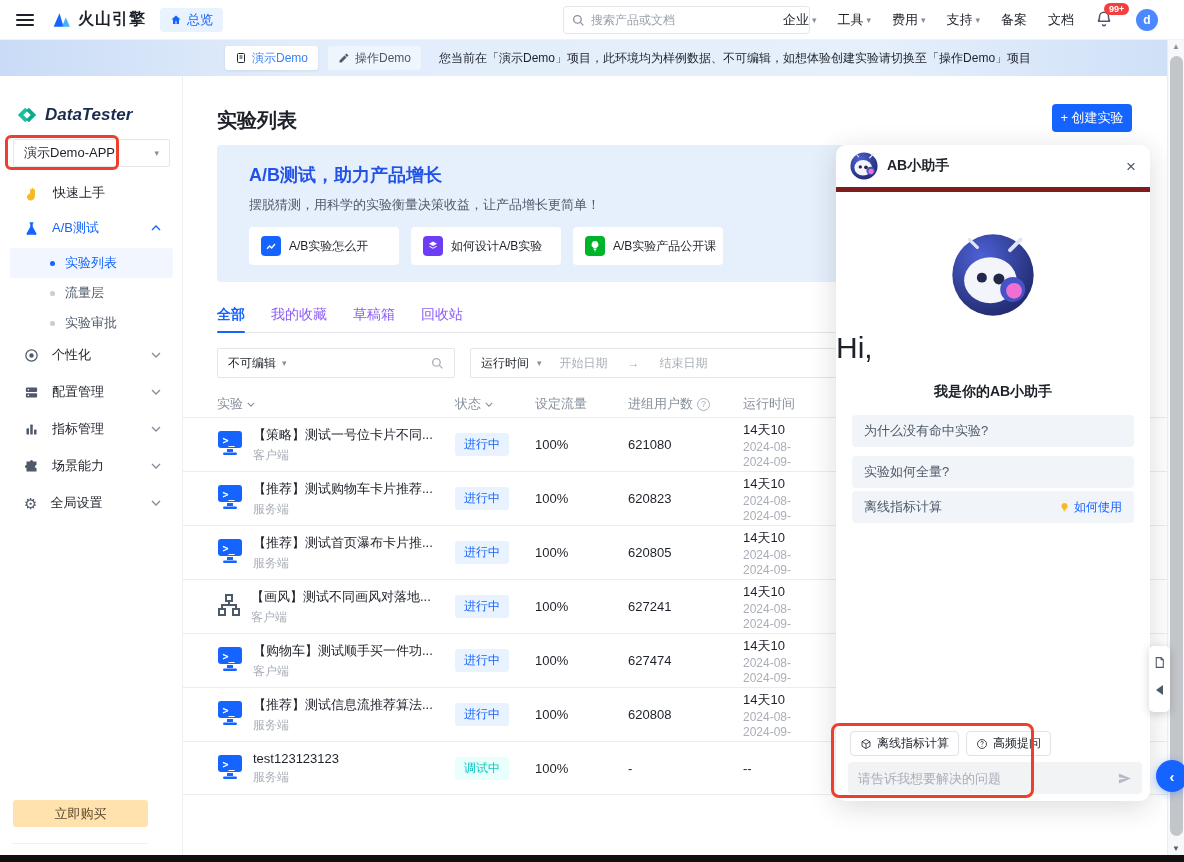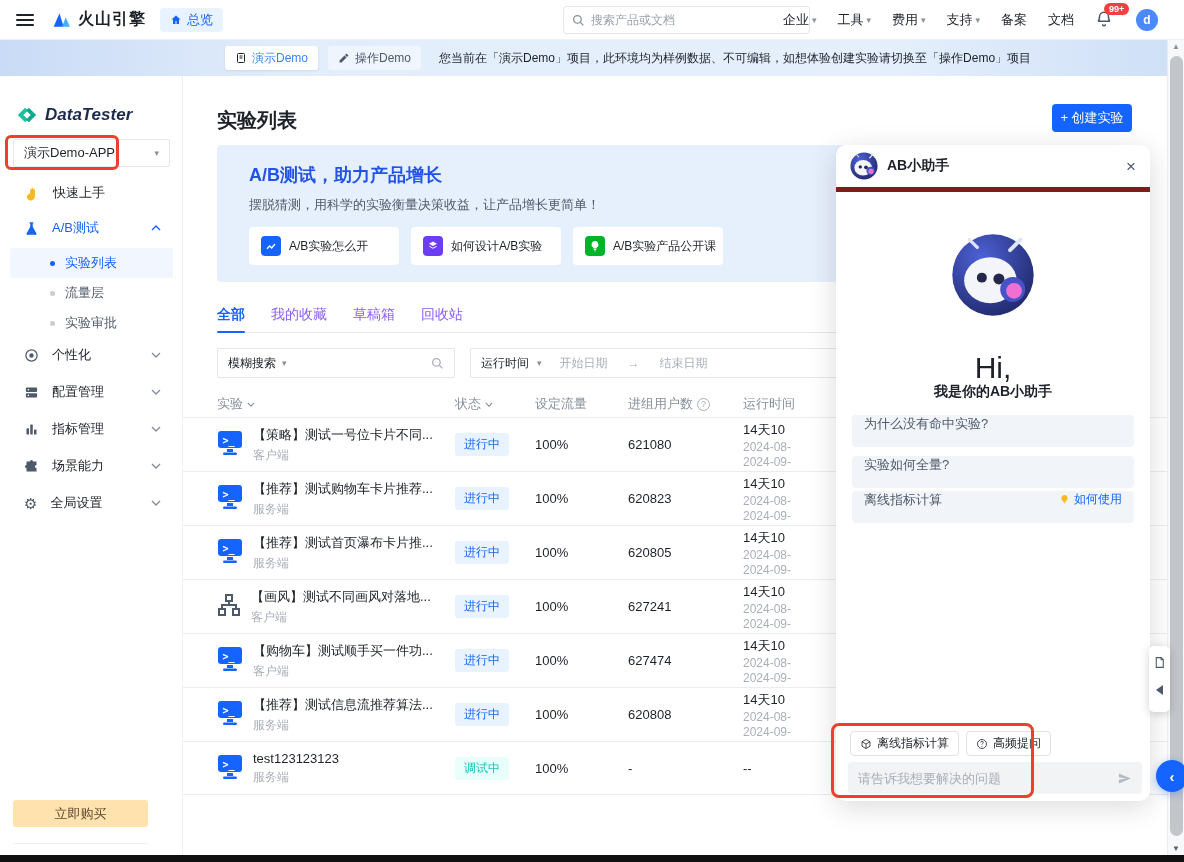--- a/index.html
+++ b/index.html
@@ -116,24 +116,24 @@
   .cell { font-size:13px; color:#1d2129; }
   .rt1 { font-size:13px; color:#1d2129; } .rt2 { font-size:12px; color:#a9aeb8; margin-top:1px; }
 
   
   .assistant { position:absolute; left:836px; top:145px; width:314px; height:656px; background:#fff;
                border-radius:10px; box-shadow:0 6px 28px rgba(29,33,41,.16); z-index:20; }
   .as-head { height:47px; display:flex; align-items:center; padding:0 14px; border-bottom:5px solid #7f1d1d; gap:9px; }
   .as-title { font-size:14px; font-weight:bold; color:#1d2129; flex:1; }
   .as-close { font-size:17px; color:#4e5969; cursor:pointer; line-height:1; }
   .robot-big { position:absolute; left:115px; top:88px; }
-  .as-hi { position:absolute; top:206px; width:100%; text-align:center; font-size:30px; color:#1d2129; }
+  .as-hi { position:absolute; top:186px; width:100%; font-size:30px; color:#1d2129; }
   .as-intro { position:absolute; top:238px; width:100%; text-align:center; font-size:14px; font-weight:bold; color:#1d2129; }
   .sugg { position:absolute; left:16px; width:282px; height:32px; background:#f1f4f9; border-radius:4px;
-          display:flex; align-items:flex-start; padding:0 12px; font-size:13px; color:#4e5969; cursor:pointer; }
+          display:flex; align-items:center; padding:0 12px; font-size:13px; color:#4e5969; cursor:pointer; }
   .sugg .stxt { flex:1; }
   .sugg-link { display:flex; align-items:center; gap:4px; color:#1664ff; font-size:12px; cursor:pointer; }
   .quick-row { position:absolute; left:14px; top:586px; display:flex; gap:7px; }
   .quick-chip { height:25px; border:1px solid #e0e2e6; border-radius:4px; background:#fff; display:flex;
                 align-items:center; gap:5px; padding:0 9px; font-size:12px; color:#1d2129; cursor:pointer; }
   .as-input { position:absolute; left:12px; top:617px; width:294px; height:32px; background:#f2f3f5;
               border-radius:4px; display:flex; align-items:center; padding:0 10px; gap:8px; }
   .as-input input { flex:1; border:none; outline:none; background:transparent; font-size:13px; color:#1d2129; font-family:inherit; }
   .as-input input::placeholder { color:#a9aeb8; }
 
@@ -396,21 +396,21 @@
 
     <div class="tabs">
       <div class="tab active">全部</div>
       <div class="tab">我的收藏</div>
       <div class="tab">草稿箱</div>
       <div class="tab">回收站</div>
     </div>
 
     <div class="filter-row">
       <div class="fuzzy-box">
-        <span class="ftype">模糊搜索</span>
+        <span class="ftype">不可编辑</span>
         <span class="caret-dn">▾</span>
         <input type="text" style="">
         <svg width="13" height="13" viewBox="0 0 24 24" fill="none" stroke="#a9aeb8" stroke-width="2.4">
           <circle cx="10" cy="10" r="7"></circle>
             <path d="M15.5 15.5L21 21"></path>
         </svg>
       </div>
       <div class="date-box">
         <span class="ftype">运行时间</span>
         <span class="caret-dn">▾</span>

